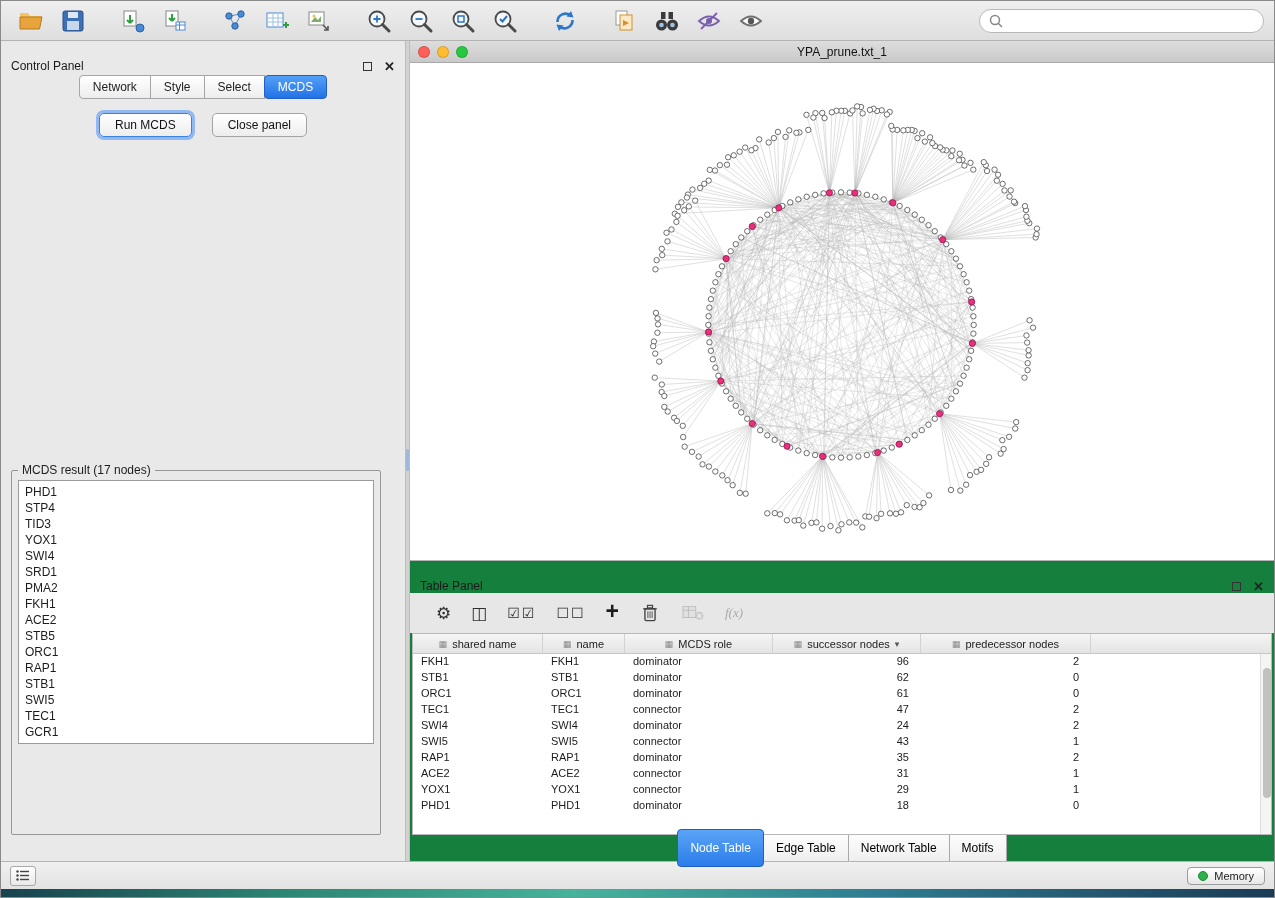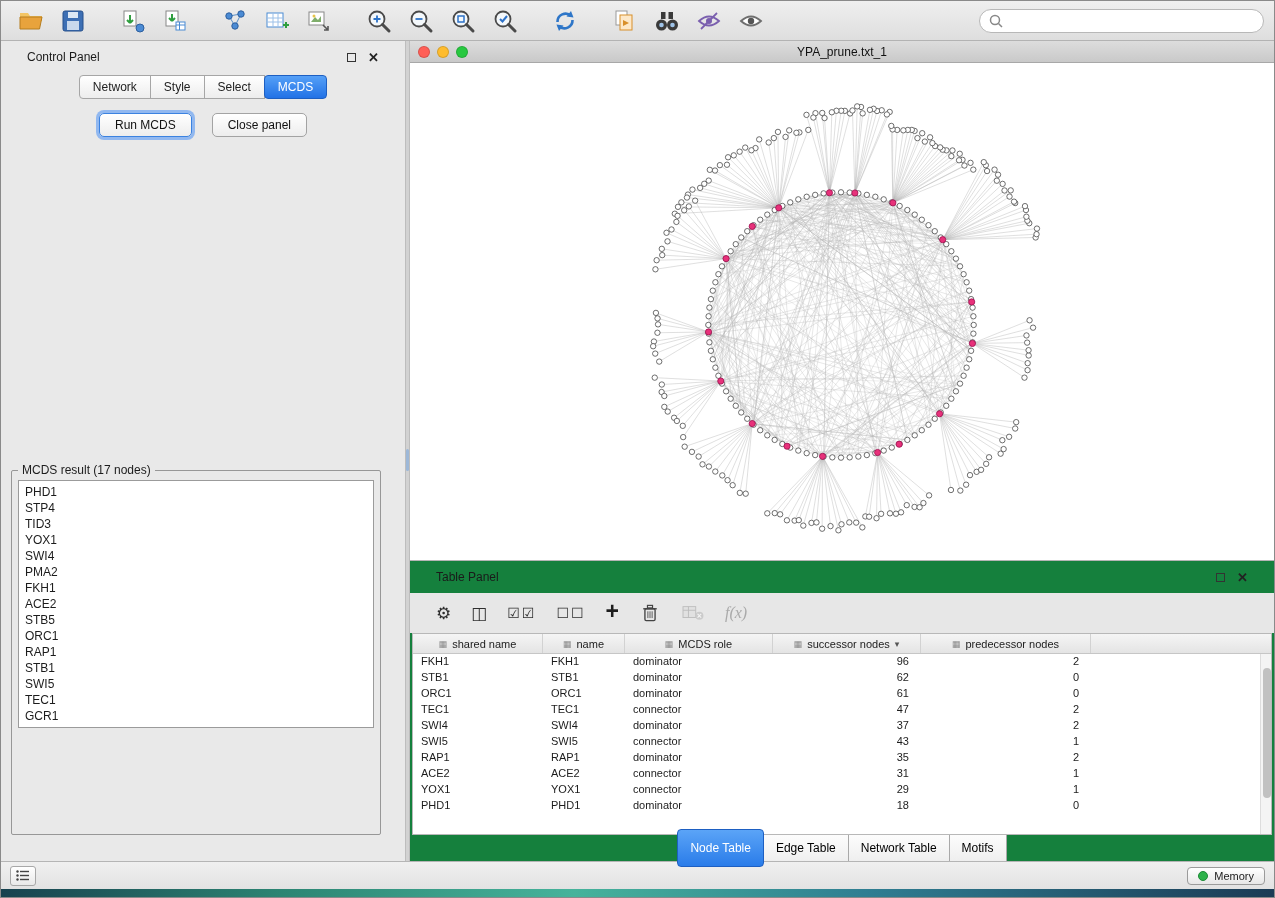--- a/index.html
+++ b/index.html
@@ -25,21 +25,21 @@
     border:1px solid #b8b8b8; border-radius:13px; background:#fff;
     display:flex; align-items:center; padding:0 9px; gap:6px;
   }
   .tb-search input { border:none; outline:none; flex:1; font-size:12px; background:transparent; font-family:"Liberation Sans",sans-serif; }
 
   
   .content { flex:1; display:flex; min-height:0; }
 
   
   .control-panel { width:404px; flex:0 0 404px; background:#e9e9e9; display:flex; flex-direction:column; }
-  .panel-titlebar { height:32px; flex:0 0 32px; display:flex; align-items:center; padding:0 26px; font-size:12px; }
+  .panel-titlebar { height:32px; flex:0 0 32px; display:flex; align-items:flex-end; padding:0 10px; font-size:12px; }
   .panel-titlebar .panel-title { color:#1a1a1a; }
   .panel-wincontrols { margin-left:auto; display:flex; align-items:center; gap:12px; }
   .float-box { width:9px; height:9px; border:1.4px solid #333; display:inline-block; }
   .close-x { font-size:13px; font-weight:bold; color:#222; line-height:1; }
 
   .cp-tabs { display:flex; justify-content:center; margin-top:2px; }
   .seg {
     font-size:12px; padding:4px 13px; border:1px solid #a6a6a6; margin-left:-1px;
     background:linear-gradient(#ffffff,#ededed); color:#222; cursor:default;
   }
@@ -97,21 +97,21 @@
   .net-canvas { height:497px; flex:0 0 497px; background:#fff; position:relative; overflow:hidden; }
   .net-canvas svg { position:absolute; inset:0; }
 
   
   .table-panel { flex:1; min-height:0; display:flex; flex-direction:column; background:#15803d; border-top:1px solid #b5b5b5; }
   .tp-toolbar { height:40px; flex:0 0 40px; display:flex; align-items:center; gap:20px; padding-left:26px; background:#e7e7e7; }
   .tp-icon { font-size:17px; color:#2f2f2f; cursor:default; display:flex; align-items:center; }
   .tp-icon.pair { letter-spacing:2px; font-size:14px; }
   .tp-icon.plus { font-size:23px; font-weight:bold; color:#1d1d1d; margin-top:-3px; }
   .tp-icon.dim { color:#a8a8a8; }
-  .tp-icon.fx { font-family:"Liberation Serif",serif; font-style:italic; font-size:16px; color:#aaa; }
+  .tp-icon.fx { font-family:"Liberation Serif",serif; font-style:italic; font-size:13px; color:#aaa; }
 
   .tp-table {
     flex:1; min-height:0; margin:0 2px; background:#fff;
     border:1px solid #b8b8b8; position:relative; overflow:hidden;
     display:flex; flex-direction:column;
   }
   .t-hdr, .t-row {
     display:grid;
     grid-template-columns:130px 82px 148px 148px 170px 1fr;
   }
@@ -338,20 +338,21 @@
         <button class="btn">Close panel</button>
       </div>
       <fieldset class="mcds-fieldset">
         <legend>MCDS result (17 nodes)</legend>
         <div class="mcds-list">
             <div class="list-item">PHD1</div>
             <div class="list-item">STP4</div>
             <div class="list-item">TID3</div>
             <div class="list-item">YOX1</div>
             <div class="list-item">SWI4</div>
+            <div class="list-item">SRD1</div>
             <div class="list-item">PMA2</div>
             <div class="list-item">FKH1</div>
             <div class="list-item">ACE2</div>
             <div class="list-item">STB5</div>
             <div class="list-item">ORC1</div>
             <div class="list-item">RAP1</div>
             <div class="list-item">STB1</div>
             <div class="list-item">SWI5</div>
             <div class="list-item">TEC1</div>
             <div class="list-item">GCR1</div>
@@ -1327,21 +1328,21 @@
                 <div class="t-cell">TEC1</div>
                 <div class="t-cell">connector</div>
                 <div class="t-cell num">47</div>
                 <div class="t-cell num">2</div>
                 <div></div>
               </div>
               <div class="t-row">
                 <div class="t-cell">SWI4</div>
                 <div class="t-cell">SWI4</div>
                 <div class="t-cell">dominator</div>
-                <div class="t-cell num">37</div>
+                <div class="t-cell num">24</div>
                 <div class="t-cell num">2</div>
                 <div></div>
               </div>
               <div class="t-row">
                 <div class="t-cell">SWI5</div>
                 <div class="t-cell">SWI5</div>
                 <div class="t-cell">connector</div>
                 <div class="t-cell num">43</div>
                 <div class="t-cell num">1</div>
                 <div></div>

